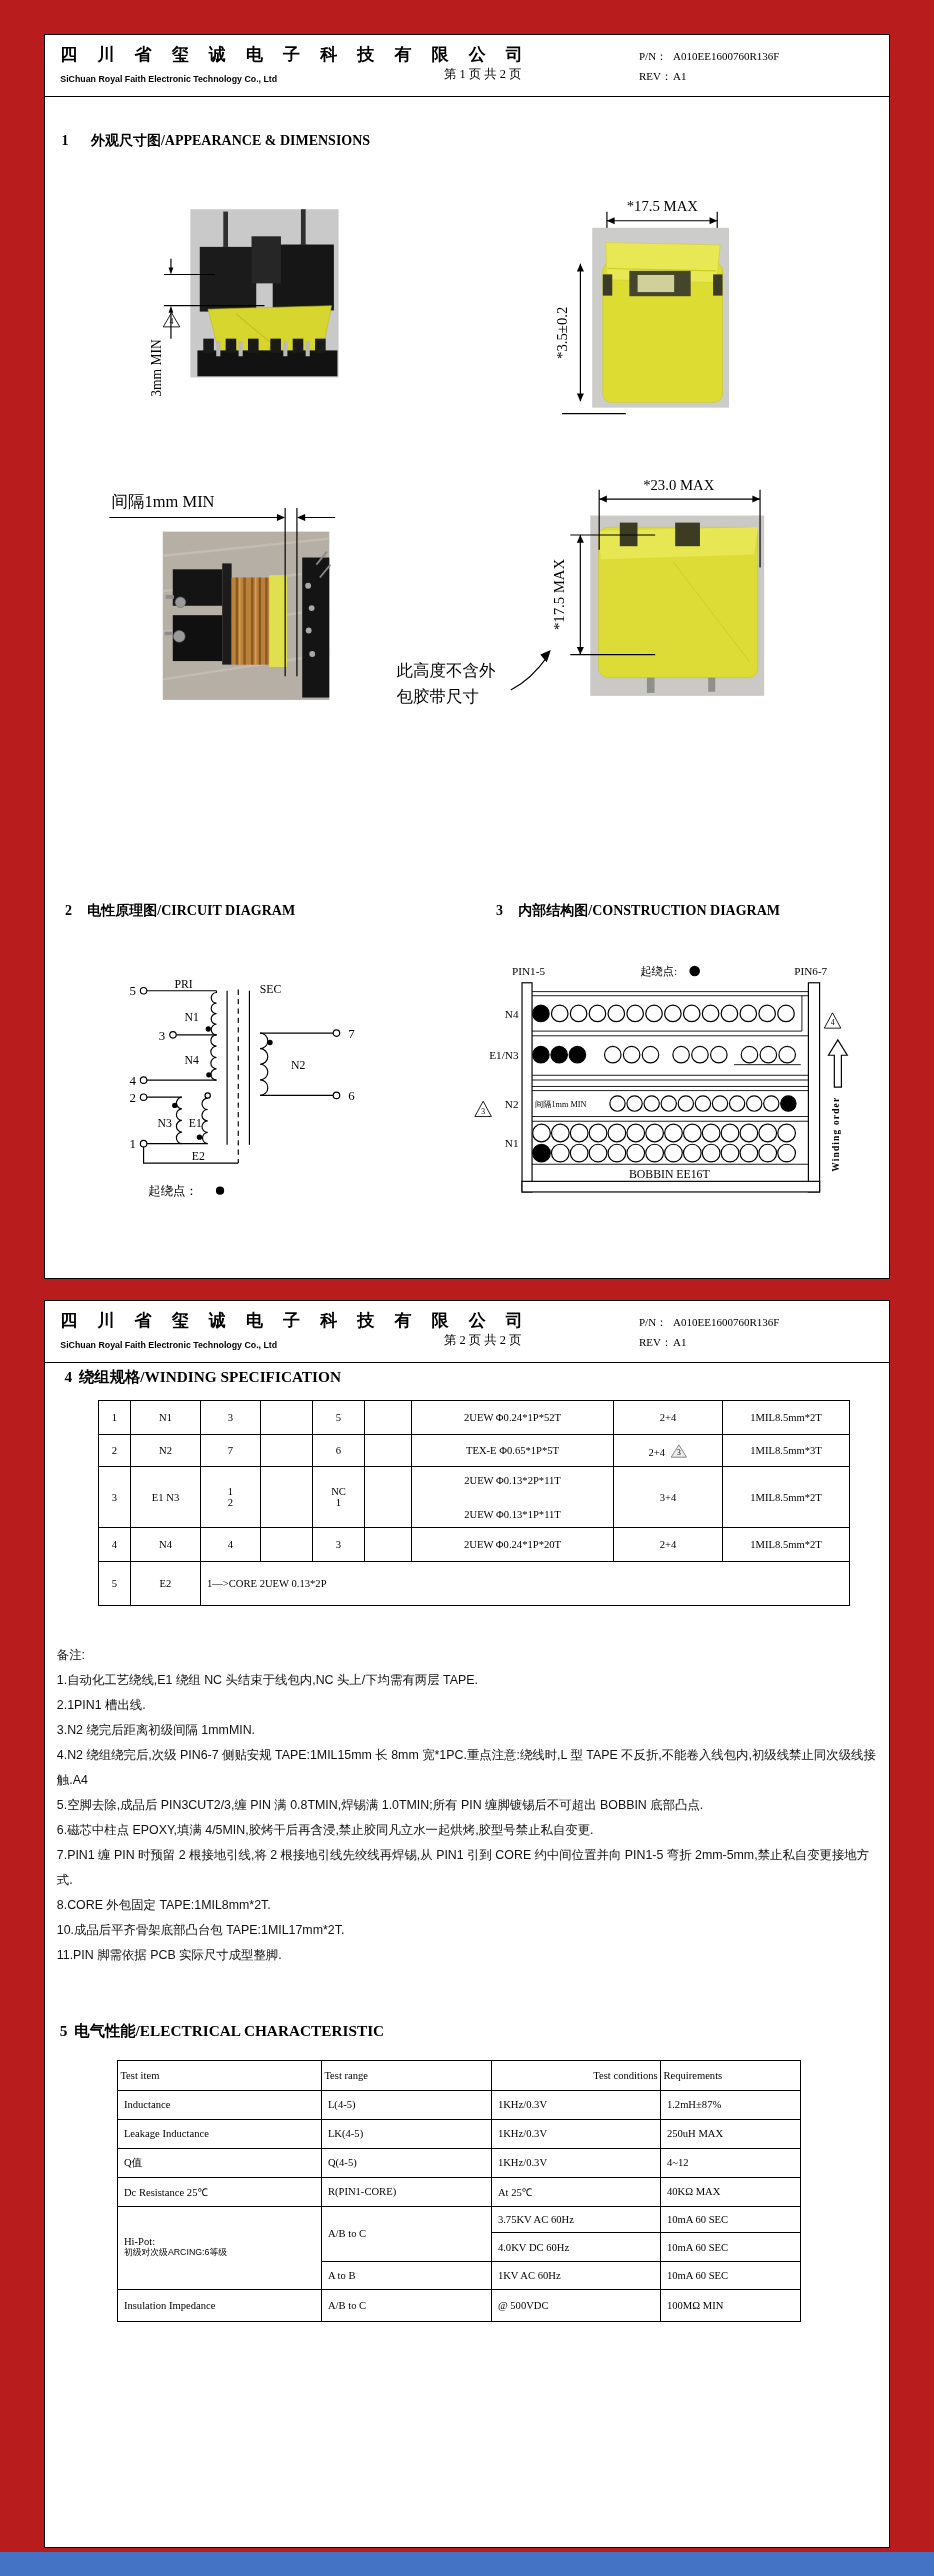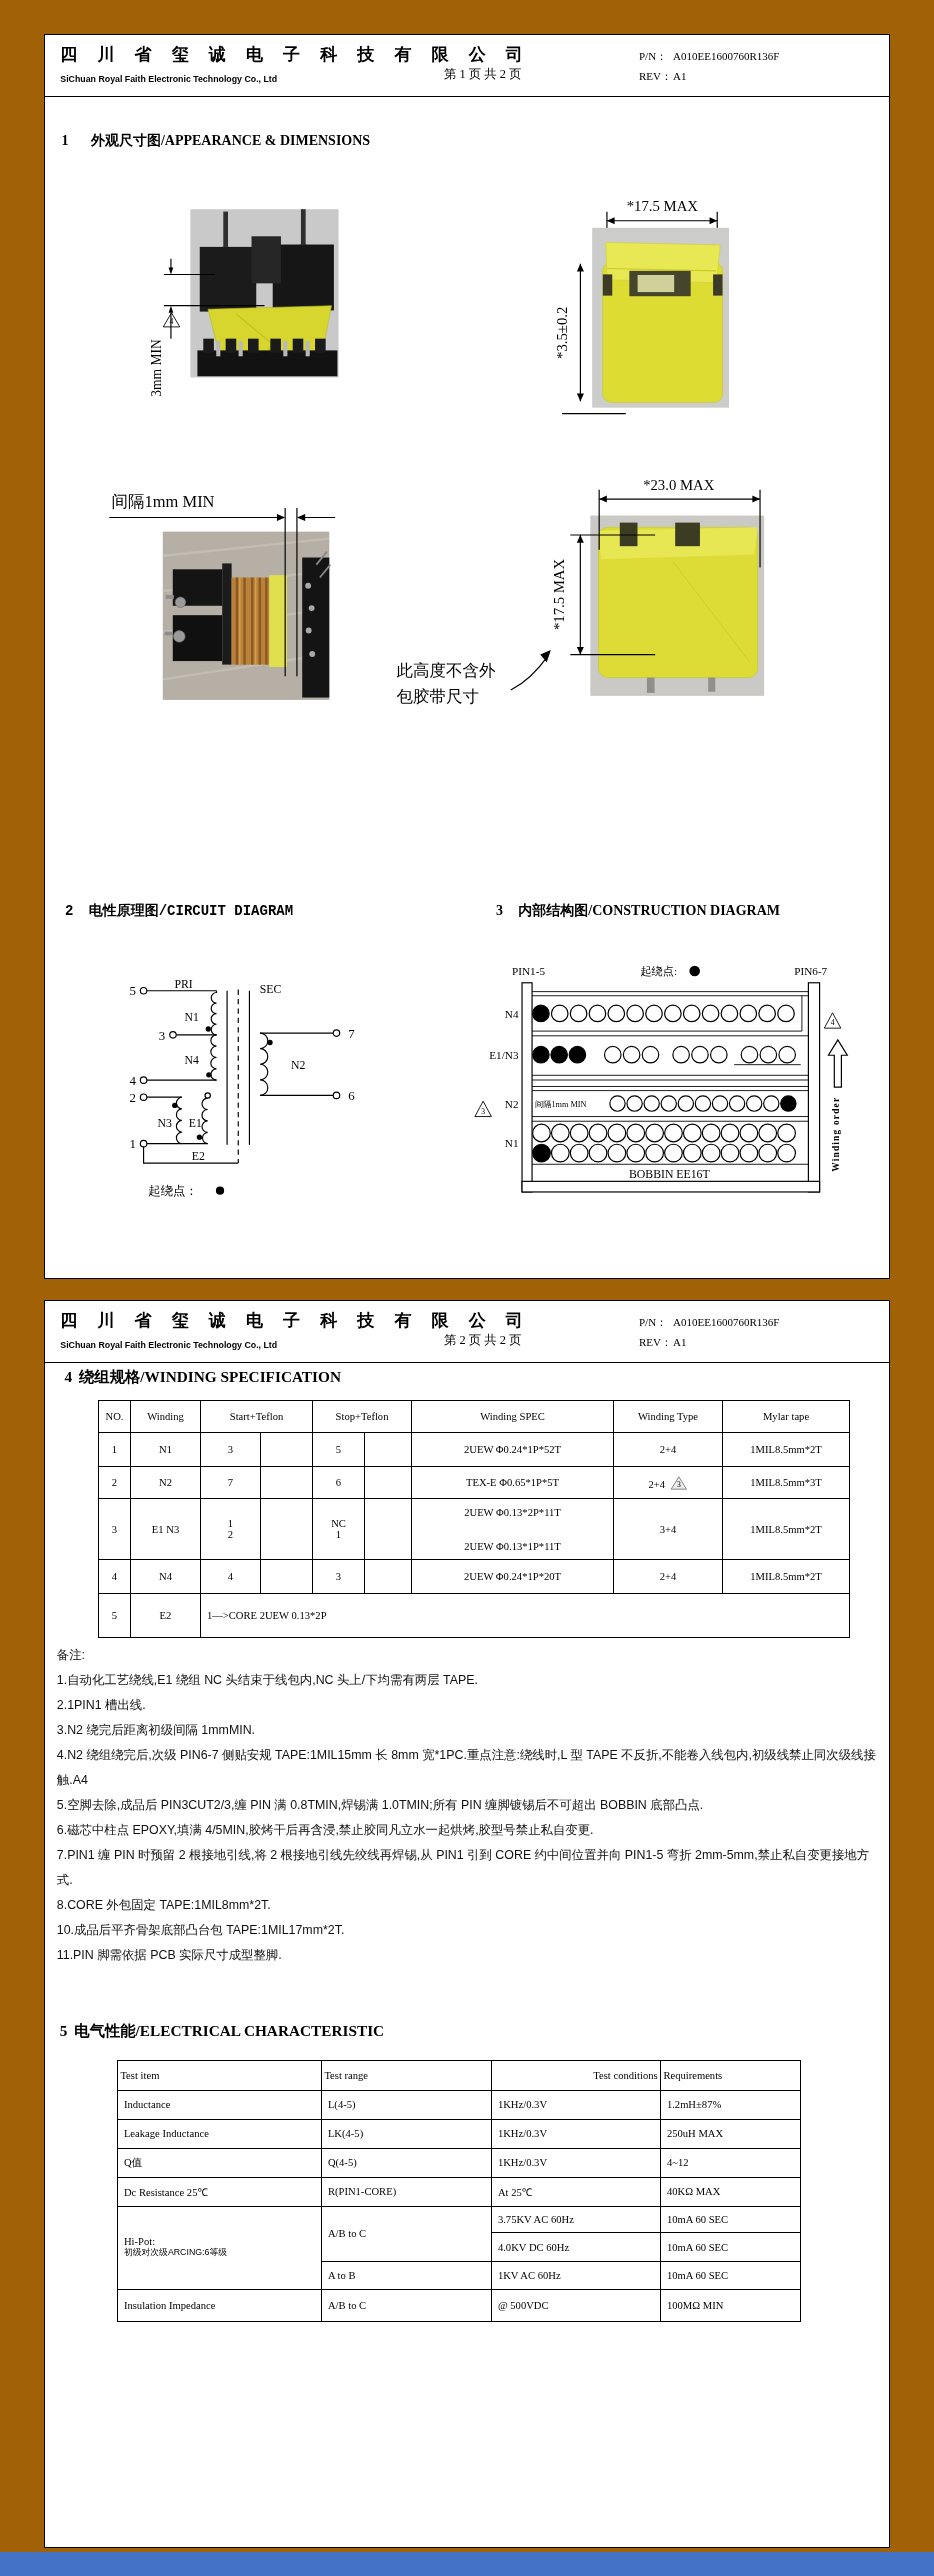--- a/index.html
+++ b/index.html
@@ -1,16 +1,16 @@
 <!DOCTYPE html>
 <html style="font-size:9.4px"><head>
 <meta charset="utf-8">
 <style>
   html,body{margin:0;padding:0;background:#fff;}
-  .canvas{position:relative;width:934px;height:2576px;background:#a16207;overflow:hidden;
+  .canvas{position:relative;width:934px;height:2576px;background:#b91c1c;overflow:hidden;
           font-family:"Liberation Serif",serif;color:#000;}
   .page{position:absolute;left:44px;width:844px;border:1.8px solid #000;background:#fff;}
   .hdr{position:absolute;left:0;top:0;width:100%;height:61px;border-bottom:1.8px solid #000;}
   .co-cn{position:absolute;left:15.3px;top:8.2px;font-family:"Liberation Sans",sans-serif;
          font-weight:bold;font-size:17px;letter-spacing:7.7px;white-space:nowrap;}
   .co-en{position:absolute;left:15.3px;top:39px;font-family:"Liberation Sans",sans-serif;
          font-weight:bold;font-size:8.8px;white-space:nowrap;}
   .hdr-page{position:absolute;left:399px;top:31px;font-size:12.4px;white-space:nowrap;}
   .hdr-pn{position:absolute;left:594px;top:10.6px;font-size:11px;line-height:20.6px;white-space:nowrap;}
   .hdr-pn .lab{display:inline-block;min-width:34px;}
@@ -180,21 +180,21 @@
         <polygon points="628,54 615,48 615,60"></polygon>
       <polygon points="323,115 317,128 329,128"></polygon>
         <polygon points="323,318 317,305 329,305"></polygon>
       <text transform="rotate(-90 296 216)" x="296" y="216" font-size="25" text-anchor="middle">*17.5 MAX</text>
       <path d="M205,378 Q240,360 268,320" fill="none" stroke="#000" stroke-width="2"></path>
       <polygon points="273,310 255,318 266,331"></polygon>
       <text x="11" y="355" font-size="28">此高度不含外</text>
       <text x="11" y="398" font-size="28">包胶带尺寸</text>
     </svg>
 
-    <div class="sec-title" style="left:20px;top:867px;font-family:Liberation Mono, monospace;">
+    <div class="sec-title" style="left:20px;top:867px;">
       <span class="num gap-md">2</span><span>电性原理图/CIRCUIT DIAGRAM</span>
     </div>
     <div class="sec-title" style="left:451px;top:867px;">
       <span class="num gap-md">3</span><span>内部结构图/CONSTRUCTION DIAGRAM</span>
     </div>
 
     <svg class="fig" style="left:68px;top:936px;" width="247" height="233" viewBox="0 0 420 395">
       <text x="120" y="28" font-size="20" text-anchor="middle">PRI</text>
       <text x="268" y="36" font-size="20" text-anchor="middle">SEC</text>
       <g stroke="#000" stroke-width="2" fill="none">
@@ -391,29 +391,20 @@
           <col style="width:70px">
           <col style="width:60px">
           <col style="width:52px">
         <col style="width:52px">
           <col style="width:47px">
           <col style="width:202px">
           <col style="width:109px">
           <col style="width:127px">
       </colgroup>
       <tbody>
-          <tr style="height:32px">
-        <th>NO.</th>
-        <th>Winding</th>
-        <th colspan="2">Start+Teflon</th>
-        <th colspan="2">Stop+Teflon</th>
-        <th>Winding SPEC</th>
-        <th>Winding Type</th>
-        <th>Mylar tape</th>
-      </tr>
       <tr style="height:34px">
         <td>1</td>
             <td>N1</td>
         <td>3</td>
             <td></td>
         <td>5</td>
             <td></td>
         <td>2UEW  Φ0.24*1P*52T</td>
         <td>2+4</td>
         <td>1MIL8.5mm*2T</td>

